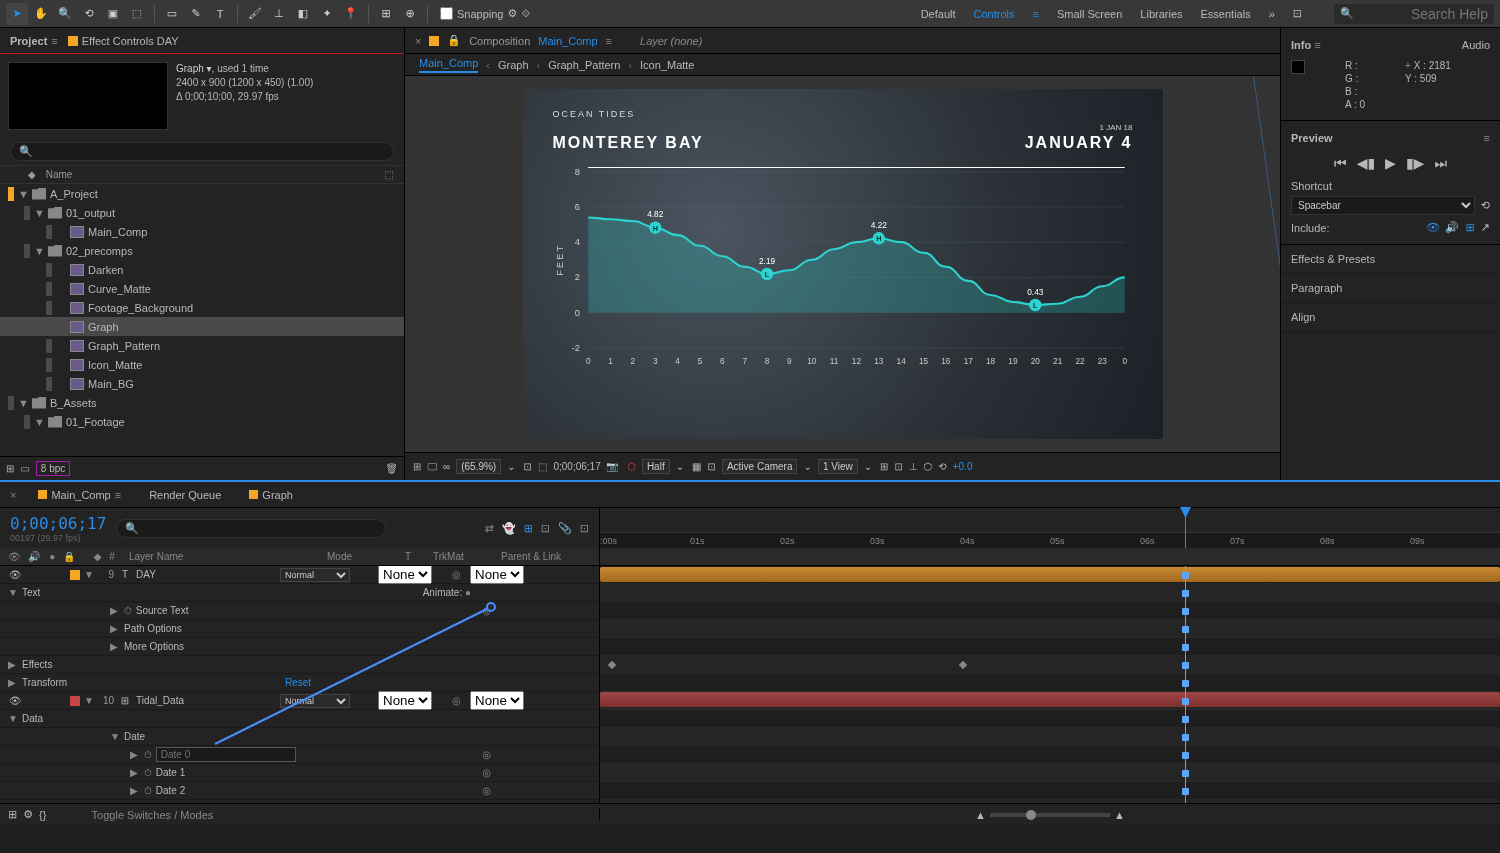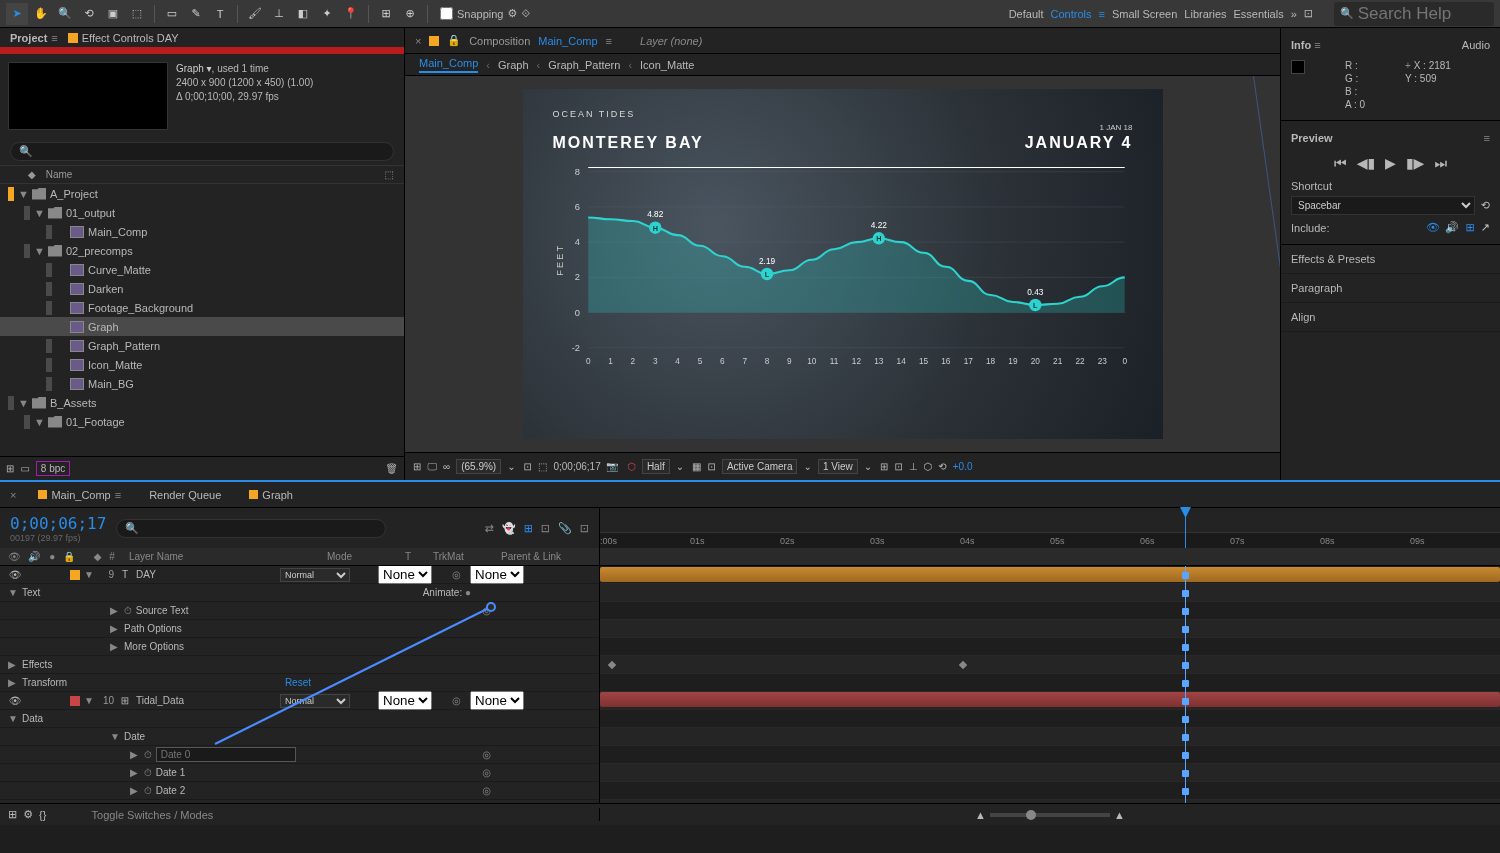--- a/index.html
+++ b/index.html
@@ -3,29 +3,29 @@
 <meta charset="utf-8">
 <style>
 * { margin:0; padding:0; box-sizing:border-box; font-family:'Segoe UI',Arial,sans-serif; }
 body { background:#1e1e1e; color:#b8b8b8; font-size:11px; overflow:hidden; width:1500px; height:853px; position:relative; }
 .toolbar { height:28px; background:#383838; display:flex; align-items:center; padding:0 6px; gap:2px; border-bottom:1px solid #000; }
 .toolbar .tool { width:22px; height:22px; display:flex; align-items:center; justify-content:center; color:#ccc; cursor:pointer; }
 .toolbar .tool.active { background:#444; color:#288ce8; }
 .toolbar .sep { width:1px; height:18px; background:#555; margin:0 4px; }
 .snapping { display:flex; align-items:center; gap:4px; margin-left:6px; }
 .snapping input { margin:0; }
-.workspaces { margin-left:auto; display:flex; gap:7px; align-items:center; }
+.workspaces { margin-left:auto; display:flex; gap:18px; align-items:center; }
 .workspaces span { cursor:pointer; }
 .workspaces .active { color:#288ce8; }
 .search-help { display:flex; align-items:center; gap:4px; margin-left:14px; background:#2a2a2a; padding:2px 6px; border-radius:3px; width:160px; }
-.search-help input { background:none; border:none; color:#ccc; width:100%; outline:none; font-size:17px; }
+.search-help input { background:none; border:none; color:#ccc; width:100%; outline:none; font-size:14px;text-align:right; }
 
 .main { display:flex; height:452px; }
 .left-panel { width:405px; background:#232323; border-right:1px solid #000; display:flex; flex-direction:column; }
-.panel-tabs { height:26px; display:flex; align-items:center; gap:10px; padding:0 10px; border-bottom:7px solid #b91c1c; background:#232323; }
+.panel-tabs { height:26px; display:flex; align-items:center; gap:10px; padding:0 10px; border-bottom:1px solid #b91c1c; background:#232323; }
 .panel-tabs .tab { display:flex; align-items:center; gap:4px; cursor:pointer; }
 .panel-tabs .swatch { width:10px; height:10px; background:#f5a623; }
 
 .project-meta { display:flex; padding:8px; gap:8px; }
 .thumb { width:160px; height:68px; background:#000; border:1px solid #333; }
 .meta-text { font-size:10px; line-height:1.4; }
 .meta-text .name { color:#ccc; }
 .proj-search { padding:4px 10px; }
 .proj-search .sbox { background:#1a1a1a; border:1px solid #333; border-radius:10px; padding:2px 8px; display:flex; align-items:center; gap:4px; }
 .proj-search input { background:none; border:none; color:#ccc; width:100%; outline:none; font-size:11px; }
@@ -244,27 +244,27 @@
         <div class="tree-row d1">
           <span class="color" style="background:#4a4a4a"></span>
           <span class="arrow">▼</span>
           <span class="folder-icon"></span>
           <span>02_precomps</span>
         </div>
         <div class="tree-row d2">
           <span class="color" style="background:#4a4a4a"></span>
           <span class="arrow"></span>
           <span class="comp-icon"></span>
-          <span>Curve_Matte</span>
+          <span>Darken</span>
         </div>
         <div class="tree-row d2">
           <span class="color" style="background:#4a4a4a"></span>
           <span class="arrow"></span>
           <span class="comp-icon"></span>
-          <span>Darken</span>
+          <span>Curve_Matte</span>
         </div>
         <div class="tree-row d2">
           <span class="color" style="background:#4a4a4a"></span>
           <span class="arrow"></span>
           <span class="comp-icon"></span>
           <span>Footage_Background</span>
         </div>
         <div class="tree-row d2 selected">
           <span class="color" style="background:#4a4a4a"></span>
           <span class="arrow"></span>

